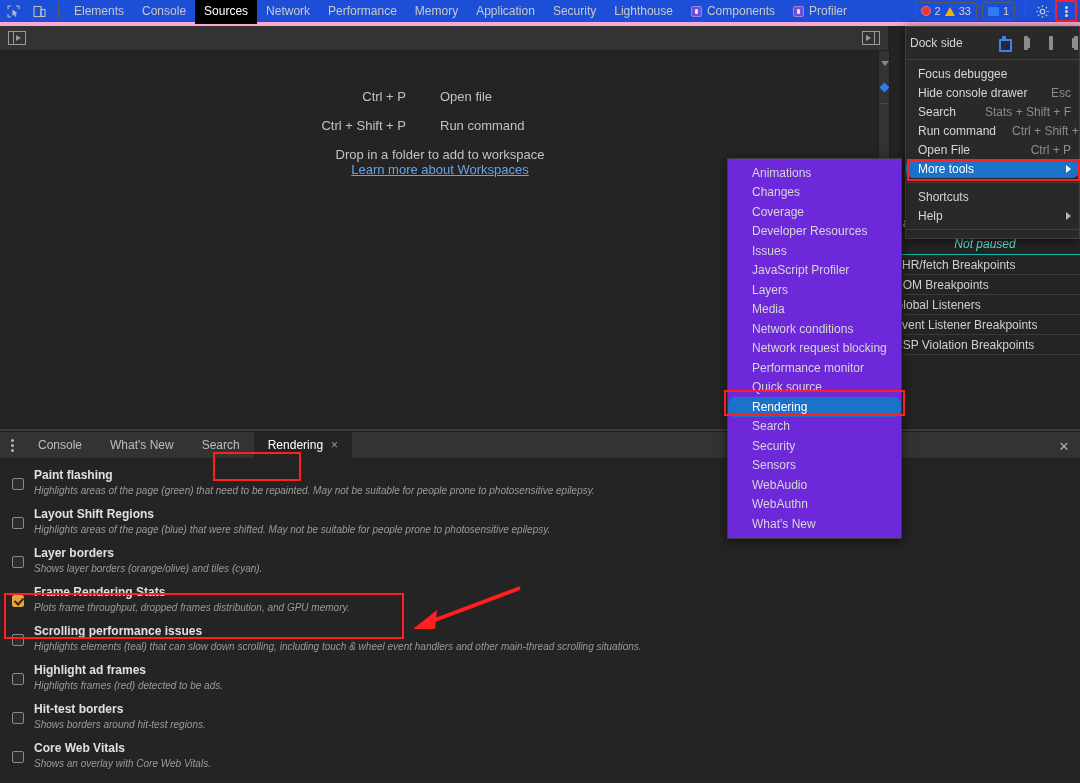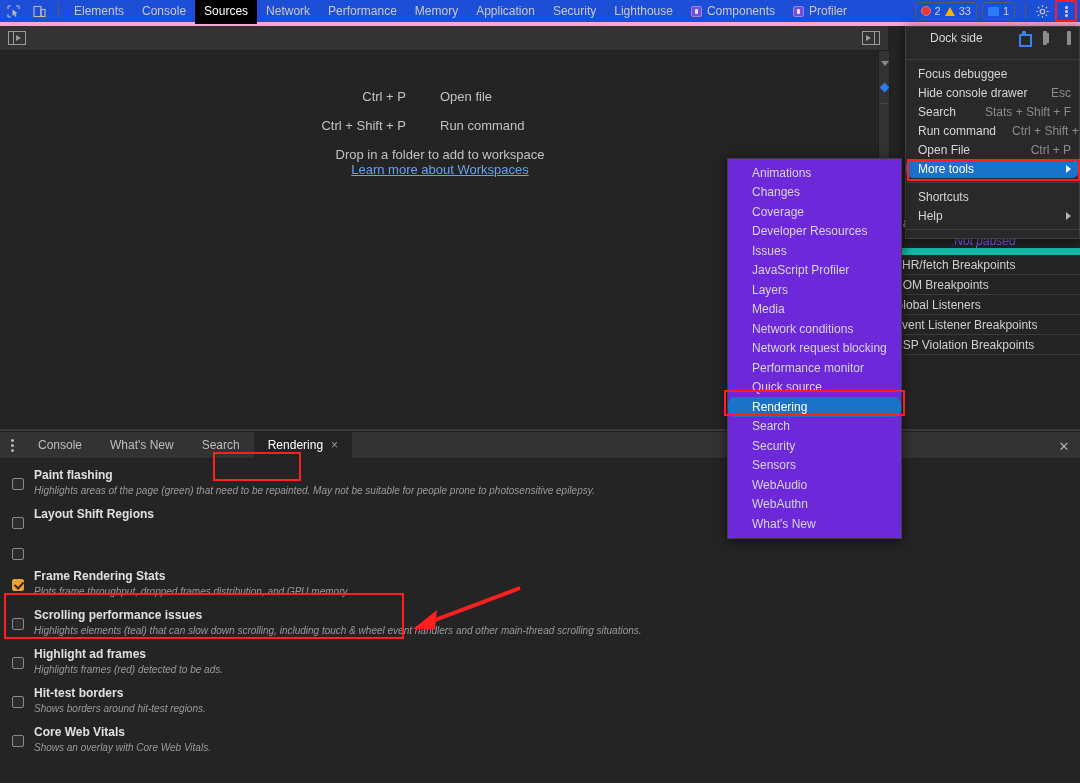--- a/index.html
+++ b/index.html
@@ -134,32 +134,32 @@
     background: #242424; border-left: 1px solid #1f1f1f;
     font-size: 12px; color: #d0d0d0;
   }
   .ds-section {
     height: 20px; display: flex; align-items: center;
     padding-left: 4px; border-bottom: 1px solid #3a3a3a;
     color: #d0d0d0;
   }
   .ds-notpaused {
     height: 22px; display: flex; align-items: center; justify-content: center;
-    font-style: italic; color: #8b5cf6; border-bottom: 7px solid #14b8a6;
+    font-style: italic; color: #5eead4; border-bottom: 1px solid #14b8a6;
   }
 
   
   .menu-main {
     position: absolute; left: 905px; top: 26px; width: 175px;
     background: #292929; border: 1px solid #3f3f3f;
     box-shadow: 0 2px 10px rgba(0,0,0,.6);
     padding: 4px 0; font-size: 12px; color: #d6d6d6; z-index: 40;
   }
   .dock-row {
-    display: flex; align-items: flex-start; height: 24px; padding: 0 24px; gap: 24px;
+    display: flex; align-items: center; height: 24px; padding: 0 4px; gap: 24px;
   }
   .dock-label { flex: 0 0 auto; margin-right: 12px; color: #d6d6d6; }
   .dock-ico { width: 15px; height: 14px; position: relative; }
   .dock-ico i {
     position: absolute; inset: 0; border: 2px solid #8c8c8c; border-radius: 1px;
   }
   .dock-ico.undock i { border-color: #3b82f6; left: 3px; top: 0; right: 0; bottom: 3px; }
   .dock-ico.undock::after {
     content: ""; position: absolute; left: 0; top: 3px; width: 9px; height: 9px;
     border: 2px solid #3b82f6; background: #292929; border-radius: 1px;
@@ -548,24 +548,29 @@
           <div class="cb"></div>
           <div>
             <div class="render-title">Paint flashing</div>
             <div class="render-desc">Highlights areas of the page (green) that need to be repainted. May not be suitable for people prone to photosensitive epilepsy.</div>
           </div>
         </div>
         <div class="render-item">
           <div class="cb"></div>
           <div>
             <div class="render-title">Layout Shift Regions</div>
+            <div class="render-desc">Highlights areas of the page (blue) that were shifted. May not be suitable for people prone to photosensitive epilepsy.</div>
           </div>
         </div>
         <div class="render-item">
           <div class="cb"></div>
+          <div>
+            <div class="render-title">Layer borders</div>
+            <div class="render-desc">Shows layer borders (orange/olive) and tiles (cyan).</div>
+          </div>
         </div>
         <div class="render-item">
           <div class="cb checked"></div>
           <div>
             <div class="render-title">Frame Rendering Stats</div>
             <div class="render-desc">Plots frame throughput, dropped frames distribution, and GPU memory.</div>
           </div>
         </div>
         <div class="render-item">
           <div class="cb"></div>

